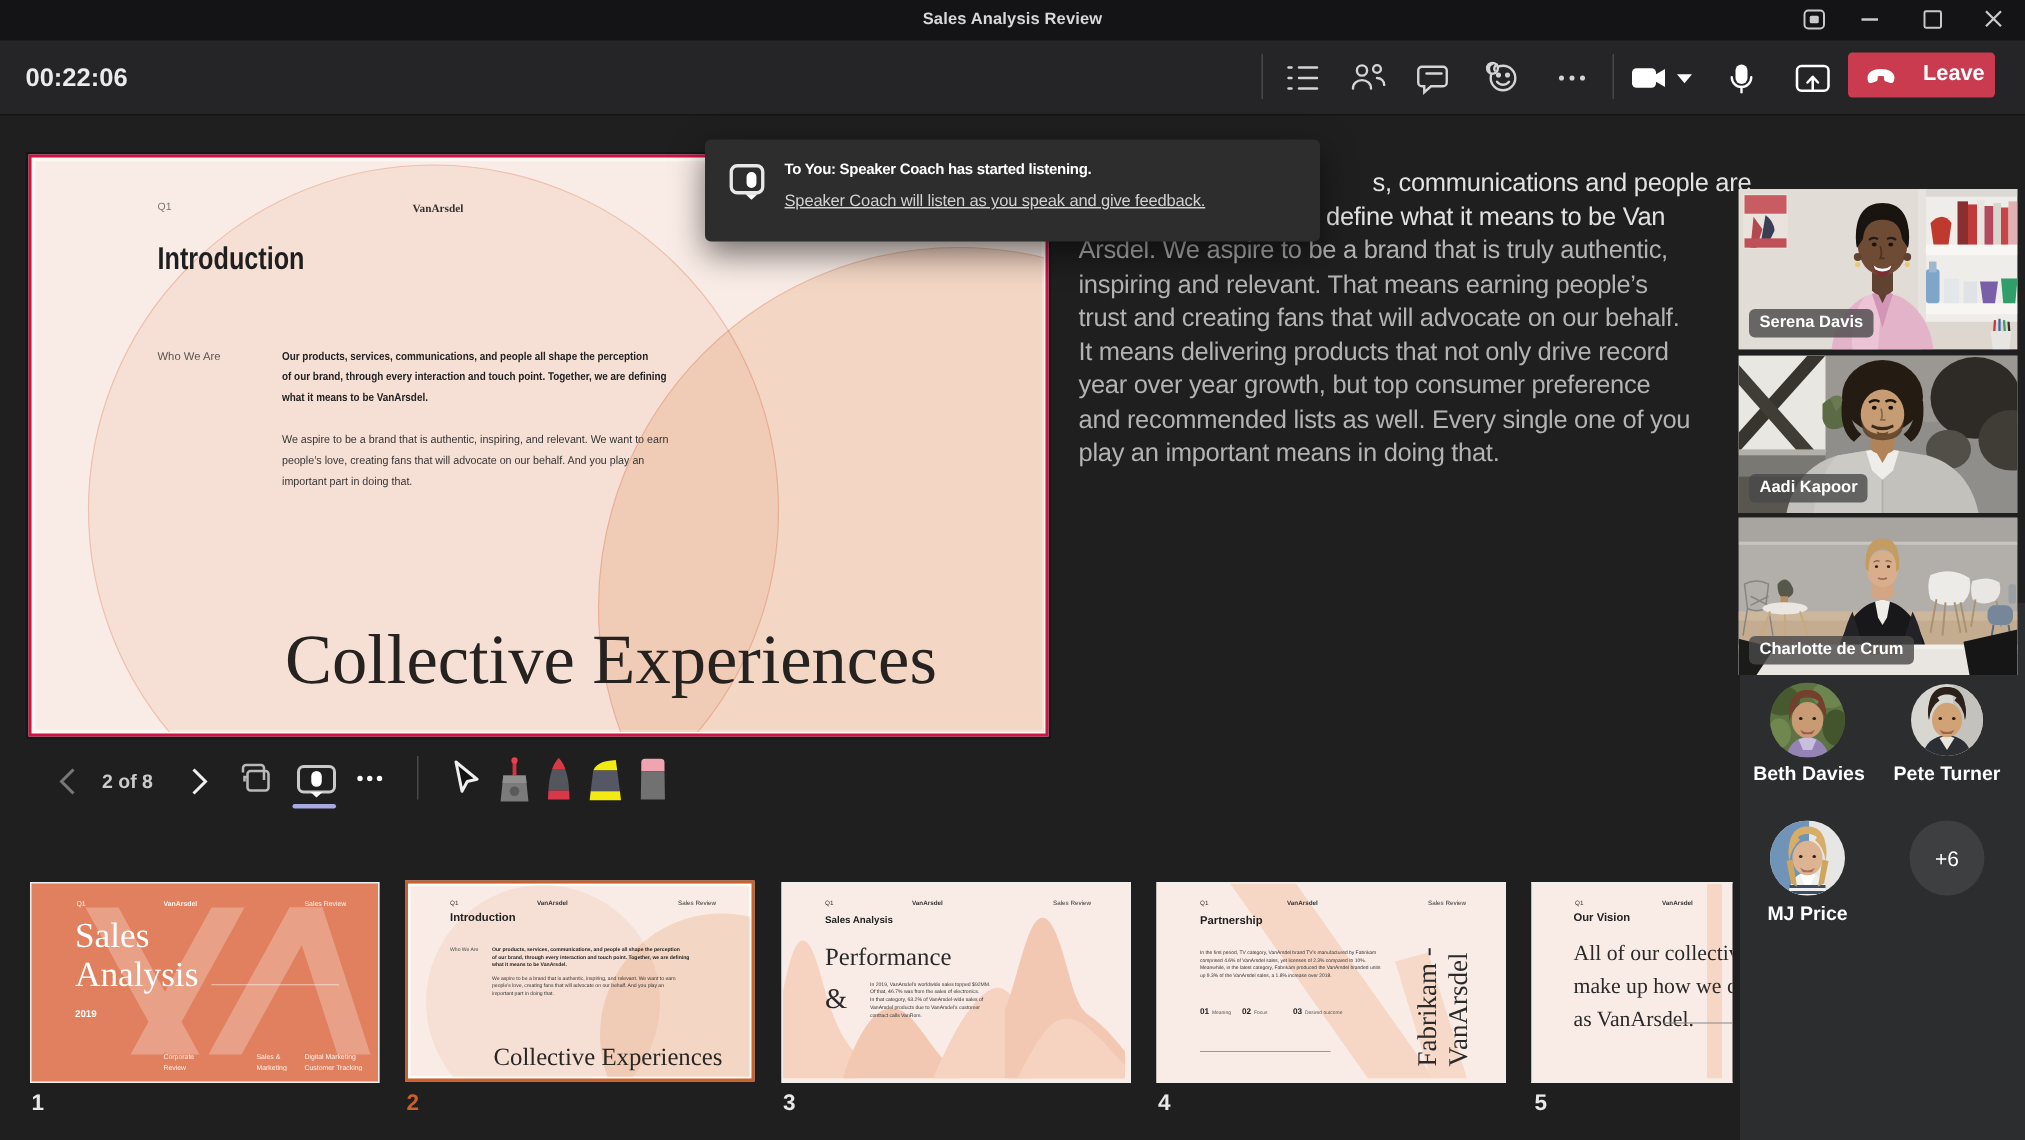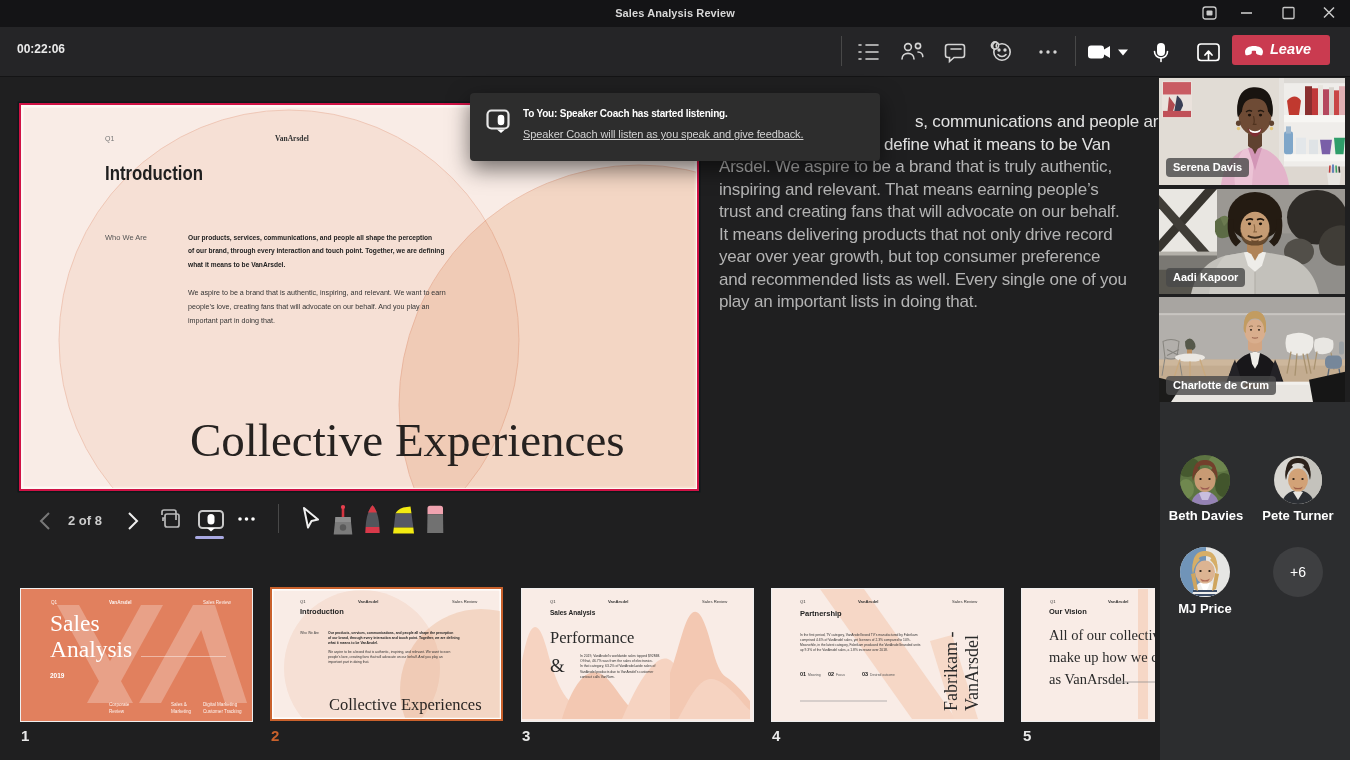--- a/index.html
+++ b/index.html
@@ -3,25 +3,25 @@
 <meta charset="utf-8">
 <style>
   html,body{margin:0;padding:0;}
   body{width:1350px;height:760px;background:#1f1f20;font-family:"Liberation Sans",sans-serif;position:relative;overflow:hidden;}
   .abs{position:absolute;}
   
   #titlebar{left:0;top:0;width:1350px;height:39px;background:#141416;}
   #titlebar .ttl{width:100%;text-align:center;top:7px;font-size:11px;font-weight:bold;color:#d8d8d8;letter-spacing:.1px;}
   
   #controlbar{left:0;top:27px;width:1350px;height:50px;background:#252527;border-bottom:1px solid #141415;box-sizing:border-box;}
-  #timer{left:17px;top:15px;font-size:12px;font-weight:bold;color:#ebebeb;}
+  #timer{left:17px;top:15px;font-size:17px;font-weight:bold;color:#ebebeb;}
   #stopbtn{left:687px;top:8px;width:134px;height:29px;border:1px solid #8f8f8f;border-radius:3px;color:#f2f2f2;font-size:13.5px;text-align:center;line-height:29px;}
   .vsep{width:1px;background:#484848;}
   #leave{left:1232px;top:8px;width:98px;height:30px;background:#ca3b50;border-radius:3px;color:#fff;}
-  #leave span{position:absolute;left:38px;top:6px;font-size:14.5px;font-weight:bold;font-style:italic;}
+  #leave span{position:absolute;left:50px;top:6px;font-size:14.5px;font-weight:bold;}
   
   #slide{left:19px;top:102.5px;width:676px;height:384px;background:#f9ece6;border:2.5px solid #d01245;box-shadow:inset 0 0 0 2.5px #fdf8f4, 0 0 0 1.5px #10181a;}
   #slide .q1{left:84px;top:30px;font-size:7px;color:#777;}
   #slide .logo{left:254px;top:29px;font-size:7.5px;font-weight:bold;color:#333;font-family:"Liberation Serif",serif;}
   #slide .h1{left:84px;top:56px;font-size:21px;font-weight:bold;color:#1f1f1f;transform:scaleX(0.8);transform-origin:0 0;}
   #slide .who{left:84px;top:128px;font-size:7.5px;color:#555;}
   #slide .p1{left:167px;top:126px;font-size:7.6px;font-weight:bold;color:#222;line-height:13.7px;white-space:nowrap;transform:scaleX(0.87);transform-origin:0 0;}
   #slide .p2{left:167px;top:181px;font-size:7.6px;color:#333;line-height:14px;white-space:nowrap;transform:scaleX(0.94);transform-origin:0 0;}
   #slide .big{left:169px;top:308px;font-size:47px;color:#262220;font-family:"Liberation Serif",serif;white-space:nowrap;}
   
@@ -33,21 +33,21 @@
   .nhl{color:#e2e2e2;}
   
   #nav{left:0px;top:498px;width:700px;height:46px;}
   #nav .pg{left:68px;top:15px;font-size:13px;font-weight:bold;color:#cccccc;}
   #nav .underline{left:195px;top:38px;width:29px;height:3px;background:#a9a9e2;border-radius:2px;}
   
   .thumb{position:absolute;top:588px;width:231px;height:132px;background:#f9ece6;border:1px solid #efefef;}
   .tnum{position:absolute;top:727px;font-size:15px;font-weight:bold;color:#e8e8e8;}
   
   #sidepanel{left:1160px;top:402px;width:190px;height:358px;background:#2c2d2f;}
-  .vtile{position:absolute;left:1159px;width:186px;height:105px;overflow:hidden;background:#888;}
+  .vtile{position:absolute;left:1159px;width:186px;height:105px;overflow:hidden;background:#888;margin-top:48px;}
   .namechip{position:absolute;left:7px;background:rgba(72,72,72,.8);border-radius:4px;color:#fff;font-size:11px;font-weight:bold;padding:3px 7px 4px 7px;white-space:nowrap;}
   .avname{position:absolute;font-size:13px;font-weight:bold;color:#fff;text-align:center;width:120px;}
 </style>
 </head>
 <body>
 
 <div id="titlebar" class="abs">
   <div class="ttl abs">Sales Analysis Review</div>
   <svg class="abs" style="left:1198px;top:3px" width="140" height="21" viewBox="0 0 140 21">
     <g stroke="#c9c9c9" fill="none" stroke-width="1.3">
@@ -138,21 +138,21 @@
 
 <div id="notes" class="abs" style="left:0;top:0">
   <div class="nline nhl" style="left:915px;top:112px">s, communications and people are</div>
   <div class="nline nhl" style="left:884px;top:134.5px">define what it means to be Van</div>
   <div class="nline" style="left:719px;top:157px">Arsdel. We aspire to be a brand that is truly authentic,</div>
   <div class="nline" style="left:719px;top:179.5px">inspiring and relevant. That means earning people’s</div>
   <div class="nline" style="left:719px;top:202px">trust and creating fans that will advocate on our behalf.</div>
   <div class="nline" style="left:719px;top:224.5px">It means delivering products that not only drive record</div>
   <div class="nline" style="left:719px;top:247px">year over year growth, but top consumer preference</div>
   <div class="nline" style="left:719px;top:269.5px">and recommended lists as well. Every single one of you</div>
-  <div class="nline" style="left:719px;top:292px">play an important lists in doing that.</div>
+  <div class="nline" style="left:719px;top:292px">play an important means in doing that.</div>
 </div>
 
 <div id="toast" class="abs">
   <svg class="abs" style="left:16px;top:15px" width="28" height="28" viewBox="0 0 28 28">
     <rect x="1.5" y="2.5" width="21" height="18" rx="4" fill="none" stroke="#e8e8e8" stroke-width="2.2"></rect>
     <rect x="11" y="6" width="8" height="12" rx="4" fill="#fff" stroke="#2d2d2d" stroke-width="1.4"></rect>
     <path d="M11 21.5 l4 3.6 4-3.6 z" fill="#fff"></path>
   </svg>
   <div class="t1 abs">To You: Speaker Coach has started listening.</div>
   <div class="t2 abs">Speaker Coach will listen as you speak and give feedback.</div>

